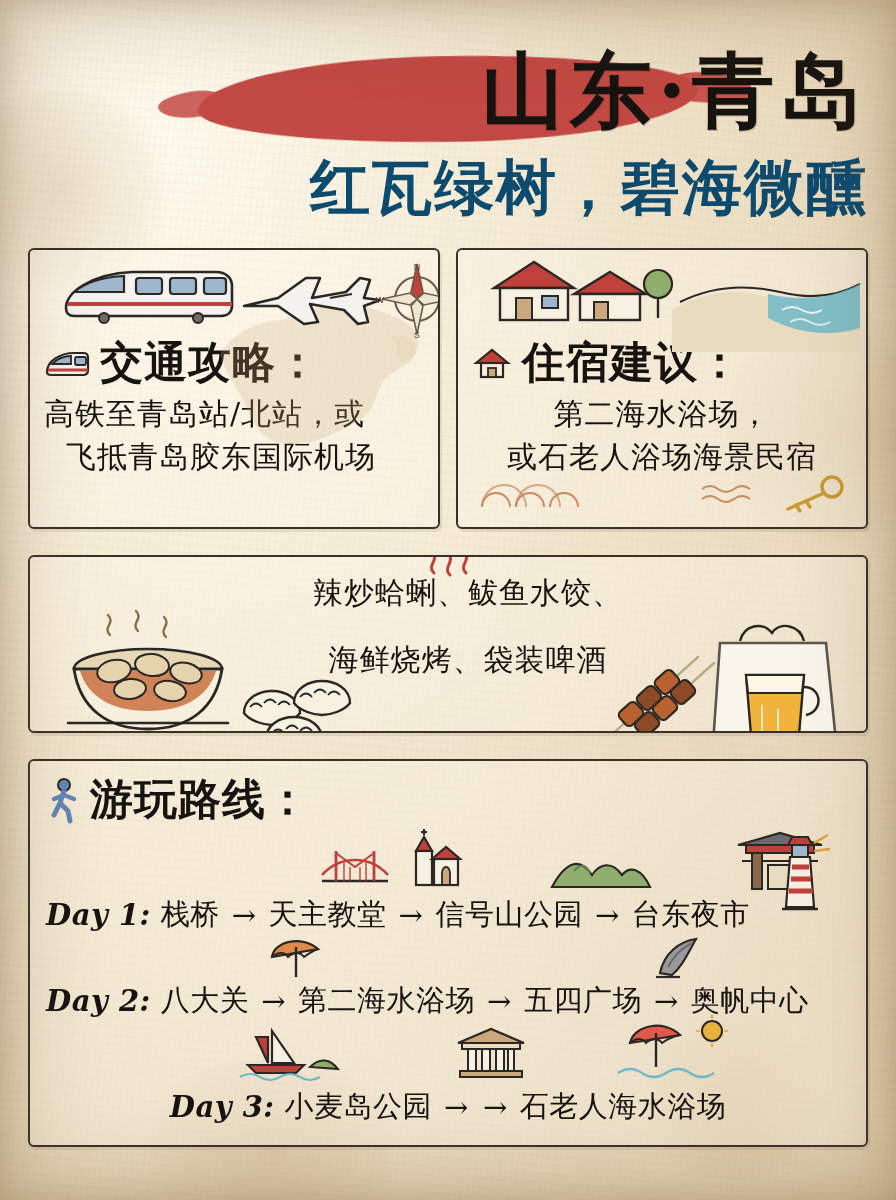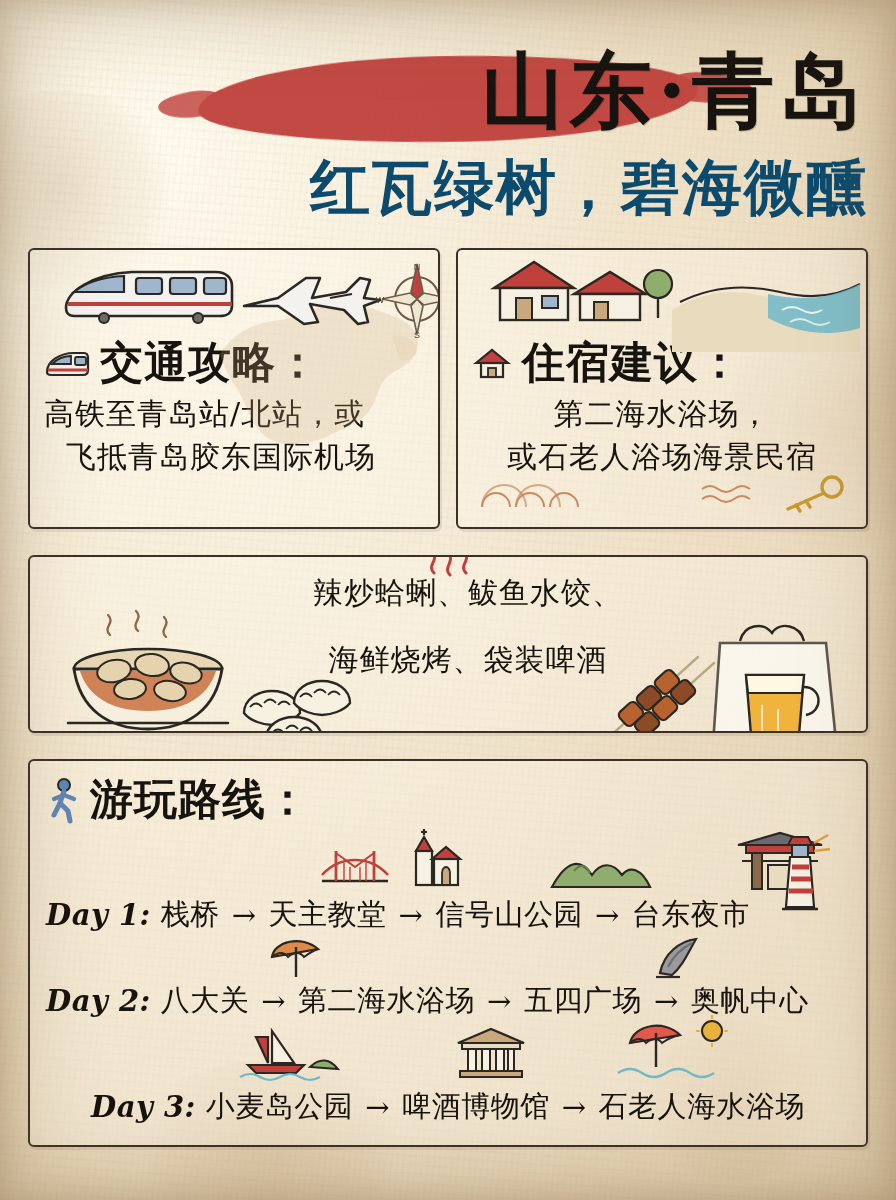--- a/index.html
+++ b/index.html
@@ -530,21 +530,20 @@
             <path d="M16 28 q10 -8 16 0 q10 -8 16 0 q8 -6 18 -8" fill="none" stroke="#2b2722" stroke-width="2"></path>
             <path d="M42 18 L42 52" stroke="#2b2722" stroke-width="2.4"></path>
             <path d="M4 58 q12 -8 24 0 t24 0 t24 0 t24 0" fill="none" stroke="#6fb8c9" stroke-width="2.4"></path>
           </svg>
         </div>
 
         <div class="day-line" style="justify-content:center;">
           <span class="day-label">Day 3:</span>
           <span>小麦岛公园</span>
           <span class="arrow">→</span>
-          <span>啤酒博物馆</span>
           <span class="arrow">→</span>
           <span>石老人海水浴场</span>
         </div>
 
       </div>
     </div>
   </div>
 
 </div>
 

